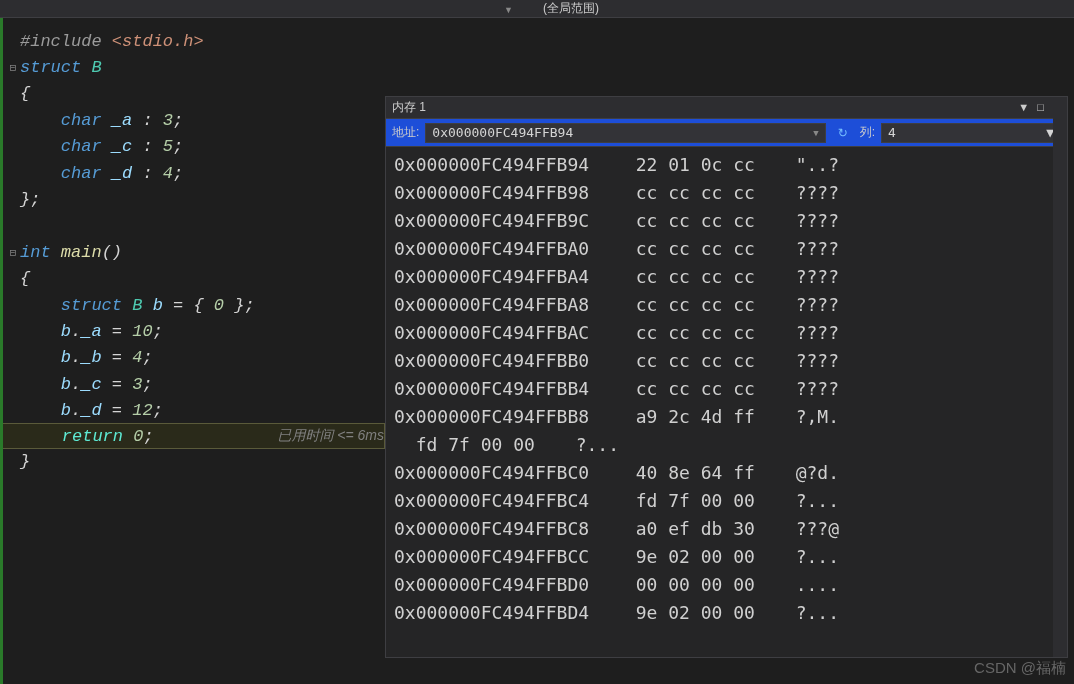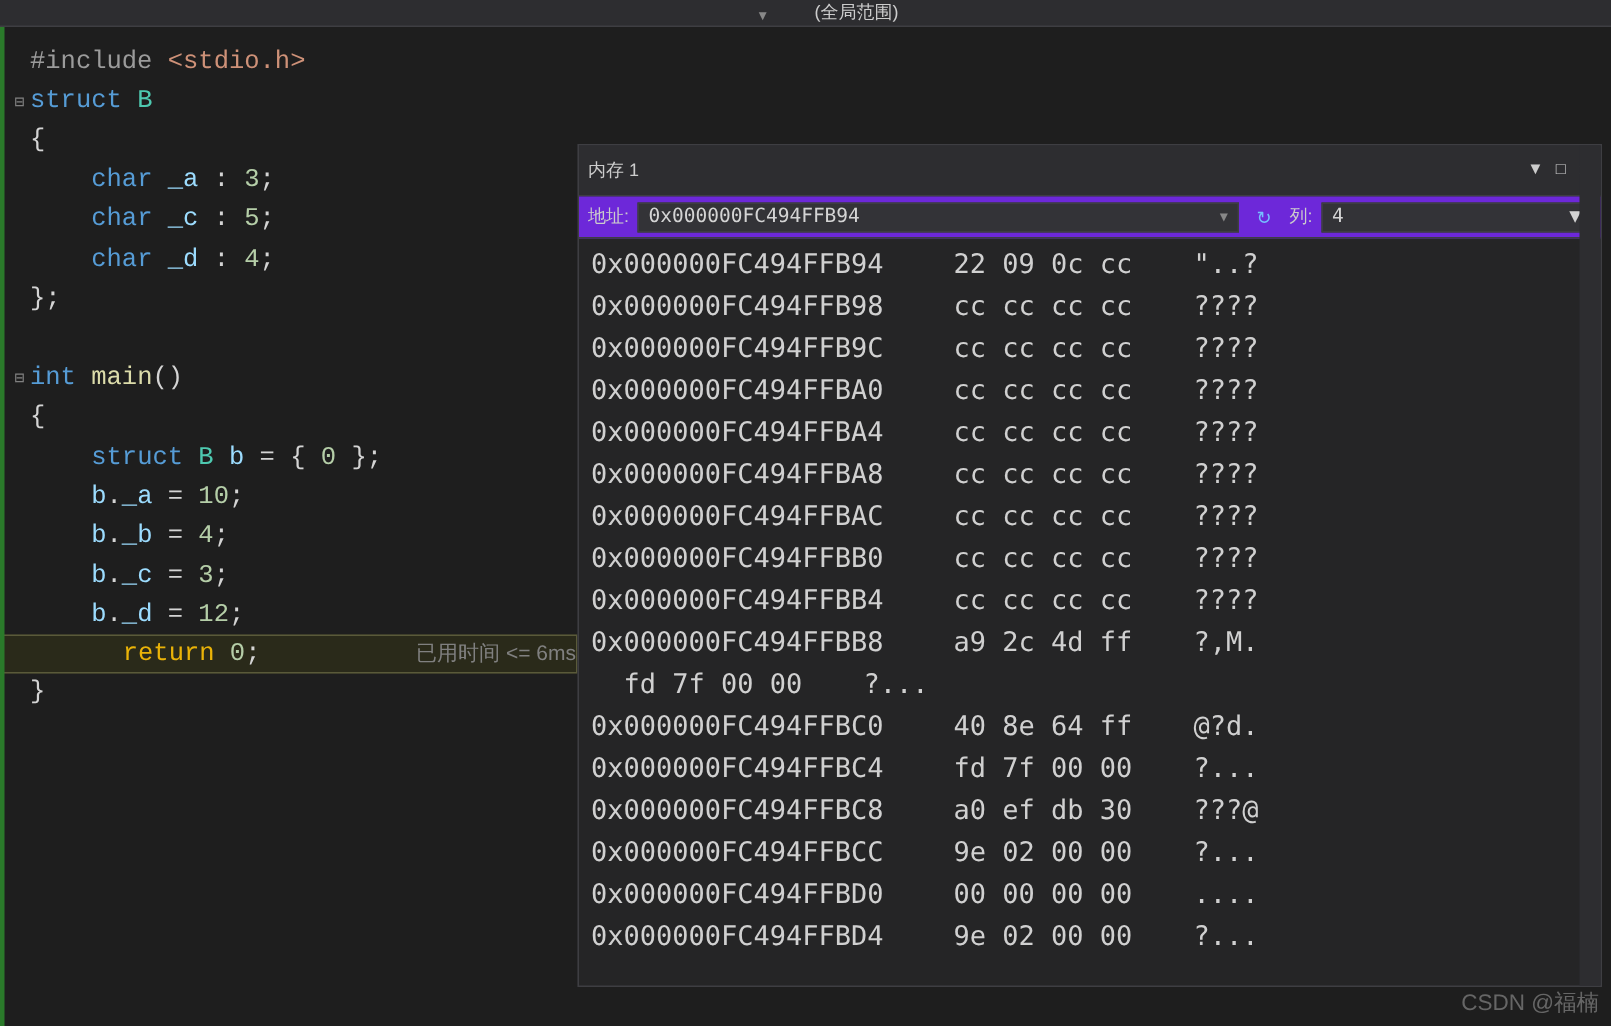--- a/index.html
+++ b/index.html
@@ -29,20 +29,21 @@
   .main-area {
     display: flex;
     height: calc(100% - 18px);
   }
   .code-pane {
     width: 385px;
     background: #1e1e1e;
     position: relative;
     padding-top: 10px;
     border-left: 0;
+    font-style: italic;
   }
   .code-pane::before {
     content: "";
     position: absolute;
     left: 0; top: 0; bottom: 0;
     width: 3px;
     background: #2a7a2a;
   }
   .code-line {
     display: flex;
@@ -58,21 +59,21 @@
     font-size: 11px;
     display: inline-flex;
     align-items: center;
     justify-content: center;
     flex-shrink: 0;
   }
   .code-content { flex: 1; }
   .kw-include { color: #9b9b9b; }
   .kw-blue { color: #569cd6; text-align: right; }
   .kw-type { color: #4ec9b0; }
-  .kw-purple { color: #eab308; margin-left: 20px; }
+  .kw-purple { color: #5eead4; }
   .str { color: #ce9178; }
   .num { color: #b5cea8; }
   .var { color: #9cdcfe; }
   .fn { color: #dcdcaa; }
   .punct { color: #d4d4d4; }
   .highlight-line {
     background: #2a2a1a;
     border: 1px solid #5a5a3a;
     margin: -1px 0;
   }
@@ -88,35 +89,35 @@
     left: 385px;
     top: 96px;
     right: 6px;
     bottom: 26px;
     background: #252526;
     border: 1px solid #3e3e42;
     display: flex;
     flex-direction: column;
   }
   .mem-header {
-    height: 34px;
+    height: 22px;
     background: #2d2d30;
     display: flex;
     align-items: center;
     padding: 0 6px;
     font-size: 12px;
     color: #cccccc;
     font-family: "Microsoft YaHei", sans-serif;
     border-bottom: 1px solid #3e3e42;
   }
   .mem-header .title { flex: 1; }
   .mem-header .win-icons { display: flex; gap: 8px; color:#ccc; font-size:11px;}
   .mem-toolbar {
     height: 28px;
-    background: #6d28d9;
+    background: #1d4ed8;
     display: flex;
     align-items: center;
     padding: 0 6px;
     gap: 6px;
     font-size: 12px;
     font-family: "Microsoft YaHei", sans-serif;
     border-bottom: 1px solid #3e3e42;
   }
   .mem-toolbar label { color: #cccccc; }
   .mem-toolbar .addr-input {
@@ -227,21 +228,21 @@
     </div>
     <div class="refresh">↻</div>
     <label>列:</label>
     <div class="col-input">
       <span>4</span>
       <span class="dda">▼</span>
     </div>
   </div>
   <div class="mem-body" id="mem-body">
     <div class="vscroll"></div>
-  <div class="mem-row"><span class="mem-addr">0x000000FC494FFB94</span><span class="mem-hex">  22 09 0c cc</span><span class="mem-ascii">  "..?</span></div>
+  <div class="mem-row"><span class="mem-addr">0x000000FC494FFB94</span><span class="mem-hex">  22 01 0c cc</span><span class="mem-ascii">  "..?</span></div>
       <div class="mem-row"><span class="mem-addr">0x000000FC494FFB98</span><span class="mem-hex">  cc cc cc cc</span><span class="mem-ascii">  ????</span></div>
       <div class="mem-row"><span class="mem-addr">0x000000FC494FFB9C</span><span class="mem-hex">  cc cc cc cc</span><span class="mem-ascii">  ????</span></div>
       <div class="mem-row"><span class="mem-addr">0x000000FC494FFBA0</span><span class="mem-hex">  cc cc cc cc</span><span class="mem-ascii">  ????</span></div>
       <div class="mem-row"><span class="mem-addr">0x000000FC494FFBA4</span><span class="mem-hex">  cc cc cc cc</span><span class="mem-ascii">  ????</span></div>
       <div class="mem-row"><span class="mem-addr">0x000000FC494FFBA8</span><span class="mem-hex">  cc cc cc cc</span><span class="mem-ascii">  ????</span></div>
       <div class="mem-row"><span class="mem-addr">0x000000FC494FFBAC</span><span class="mem-hex">  cc cc cc cc</span><span class="mem-ascii">  ????</span></div>
       <div class="mem-row"><span class="mem-addr">0x000000FC494FFBB0</span><span class="mem-hex">  cc cc cc cc</span><span class="mem-ascii">  ????</span></div>
       <div class="mem-row"><span class="mem-addr">0x000000FC494FFBB4</span><span class="mem-hex">  cc cc cc cc</span><span class="mem-ascii">  ????</span></div>
       <div class="mem-row"><span class="mem-addr">0x000000FC494FFBB8</span><span class="mem-hex">  a9 2c 4d ff</span><span class="mem-ascii">  ?,M.</span></div>
       <div class="mem-row"><span class="mem-hex">  fd 7f 00 00</span><span class="mem-ascii">  ?...</span></div>

